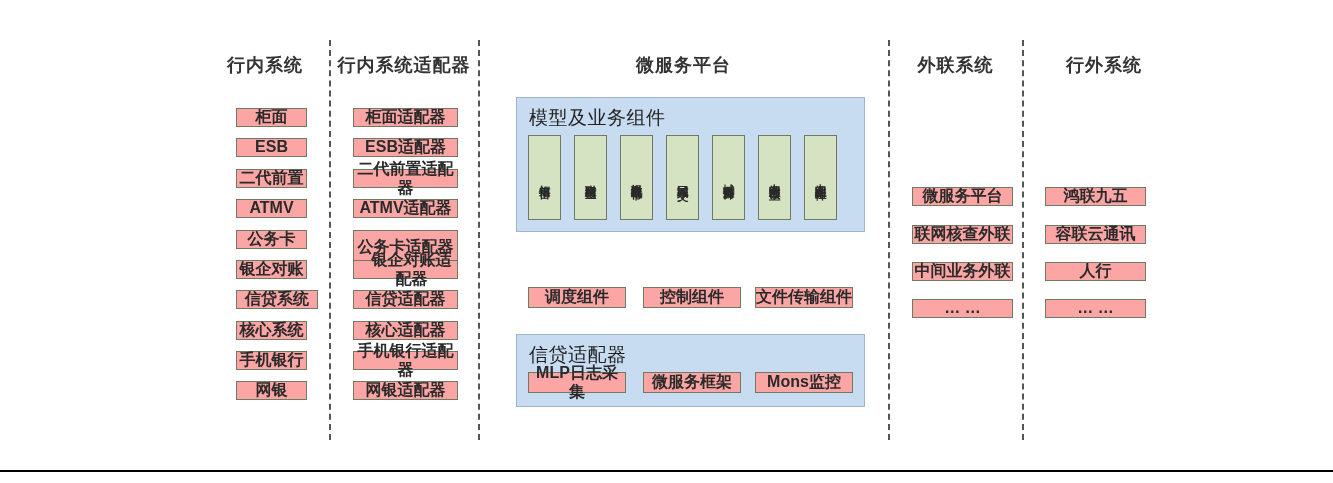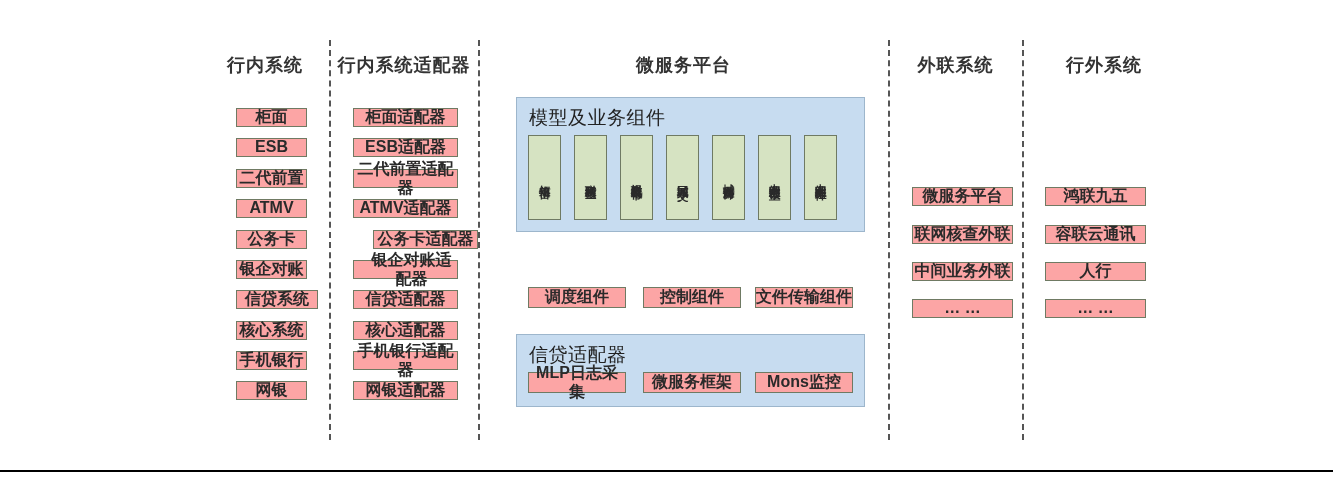--- a/index.html
+++ b/index.html
@@ -128,21 +128,21 @@
   <div class="gbox" style="left:236px; top:260px; width:71px; height:19px;">银企对账</div>
   <div class="gbox" style="left:236px; top:290px; width:82px; height:19px;">信贷系统</div>
   <div class="gbox" style="left:236px; top:321px; width:71px; height:19px;">核心系统</div>
   <div class="gbox" style="left:236px; top:351px; width:71px; height:19px;">手机银行</div>
   <div class="gbox" style="left:236px; top:381px; width:71px; height:19px;">网银</div>
 
   <div class="gbox" style="left:353px; top:108px; width:105px; height:19px;">柜面适配器</div>
   <div class="gbox" style="left:353px; top:138px; width:105px; height:19px;">ESB适配器</div>
   <div class="gbox" style="left:353px; top:169px; width:105px; height:19px;">二代前置适配器</div>
   <div class="gbox" style="left:353px; top:199px; width:105px; height:19px;">ATMV适配器</div>
-  <div class="gbox" style="left:353px; top:230px; width:105px; height:19px;margin-left:20px;">公务卡适配器</div>
+  <div class="gbox" style="left:353px; top:230px; width:105px; height:35px;">公务卡适配器</div>
   <div class="gbox" style="left:353px; top:260px; width:105px; height:19px;padding-left:12px;">银企对账适配器</div>
   <div class="gbox" style="left:353px; top:290px; width:105px; height:19px;">信贷适配器</div>
   <div class="gbox" style="left:353px; top:321px; width:105px; height:19px;">核心适配器</div>
   <div class="gbox" style="left:353px; top:351px; width:105px; height:19px;">手机银行适配器</div>
   <div class="gbox" style="left:353px; top:381px; width:105px; height:19px;">网银适配器</div>
 
   <div class="bpanel" style="left:516px; top:97px; width:349px; height:135px;">
     <div class="bpanel-title">模型及业务组件</div>
   </div>
   <div class="gbox-vert" style="left:528px; top:135px; width:33px; height:85px;">

